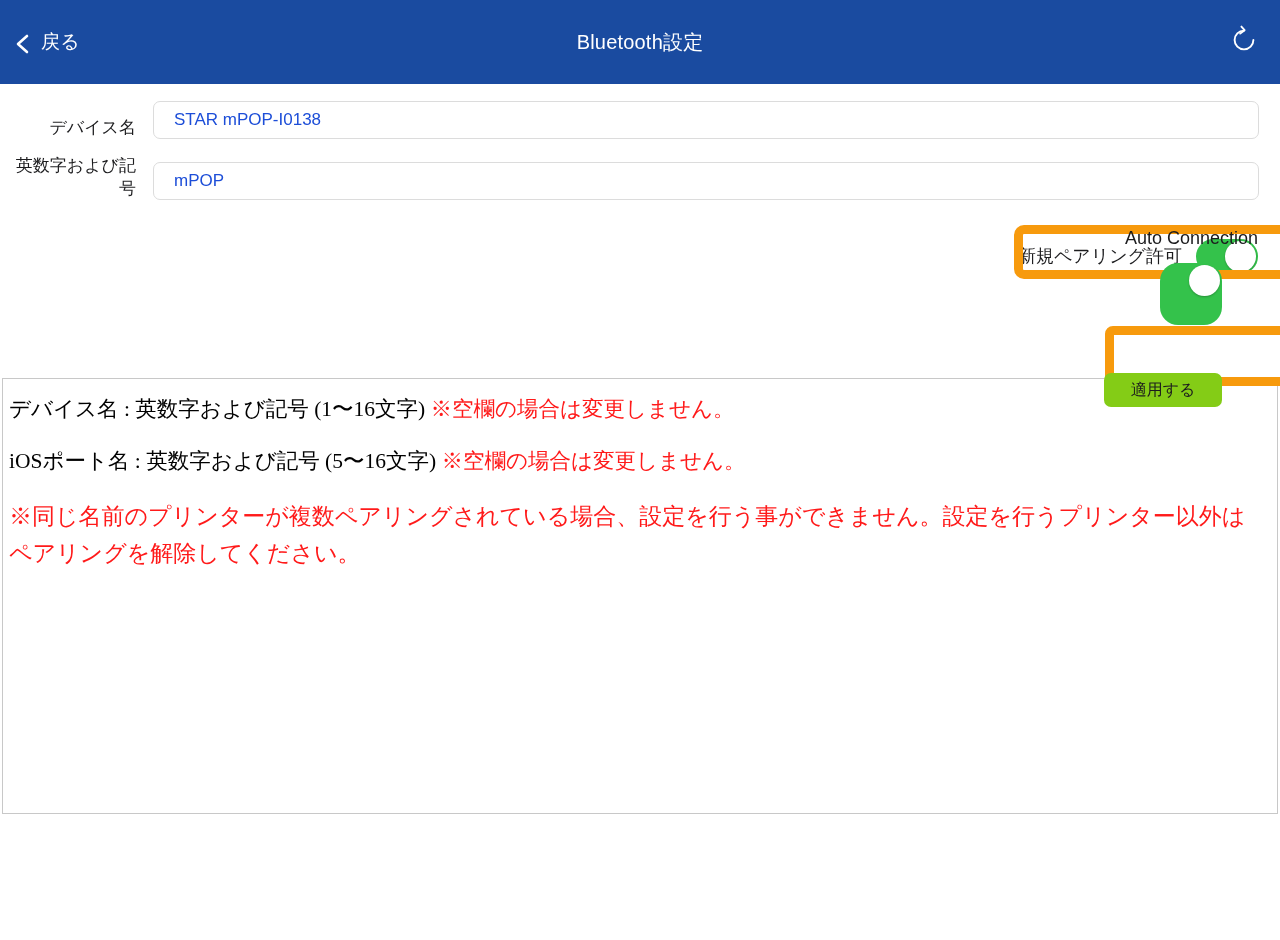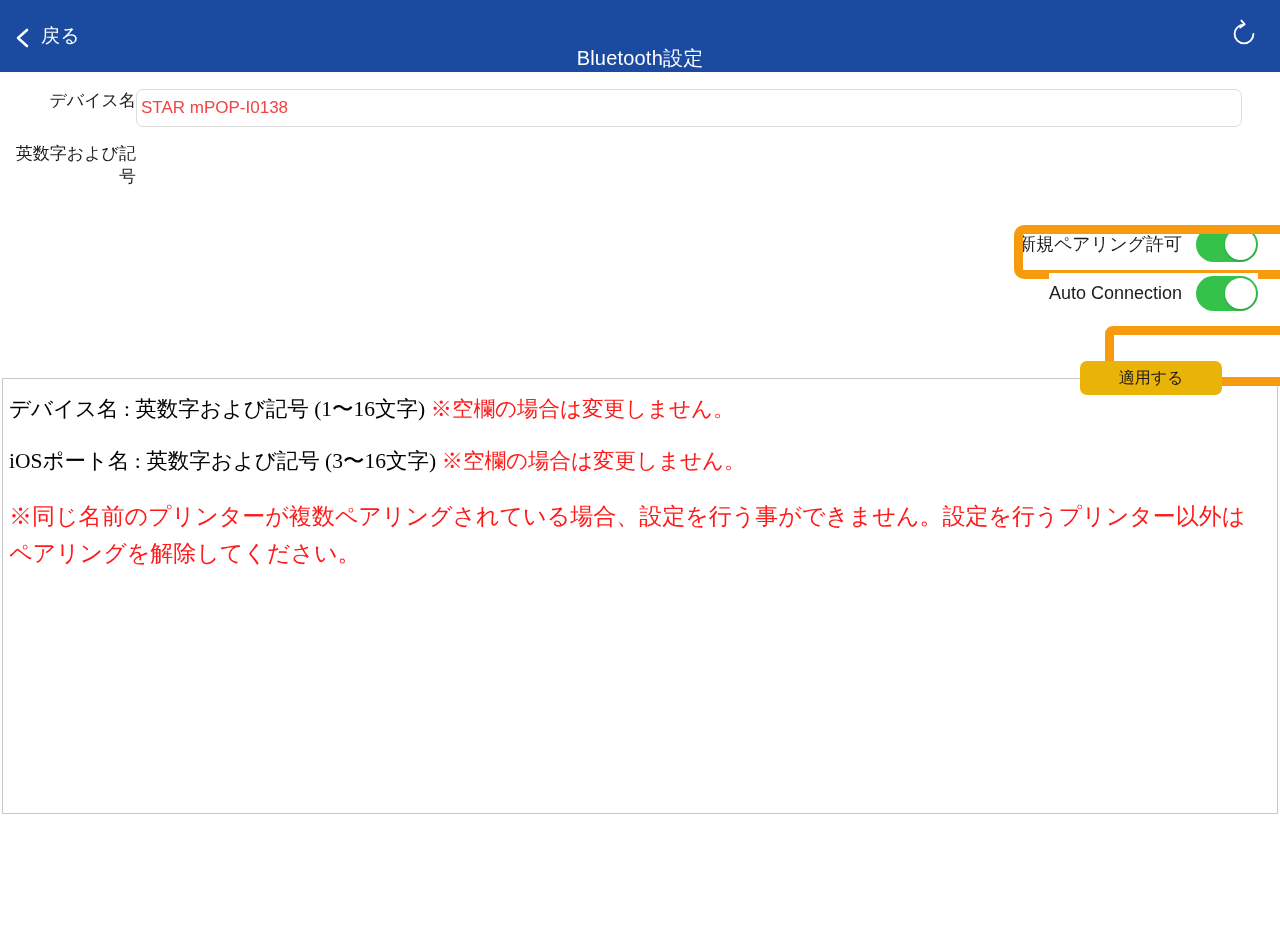--- a/index.html
+++ b/index.html
@@ -9,24 +9,24 @@
     height: 940px;
     background: #ffffff;
     font-family: "Liberation Sans", sans-serif;
     overflow: hidden;
   }
 
   
   .navbar {
     position: relative;
     width: 1280px;
-    height: 72px;
+    height: 84px;
     background: #1a4ba0;
     display: flex;
-    align-items: flex-end;
+    align-items: center;
   }
   .nav-back {
     display: flex;
     align-items: center;
     gap: 9px;
     margin-left: 14px;
     cursor: pointer;
     height: 100%;
   }
   .nav-back .chev {
@@ -63,41 +63,42 @@
     cursor: pointer;
   }
 
   
   .form-area {
     position: relative;
     width: 1280px;
   }
   .form-row {
     display: flex;
-    align-items: flex-start;
+    align-items: flex-end;
     margin-top: 17px;
   }
   .form-row.second { margin-top: 15px; }
   .form-label {
     width: 136px;
     text-align: right;
     font-size: 17px;
     color: #1c1c1e;
     flex: 0 0 136px;
   }
   .form-input {
+    margin-left: 17px;
     width: 1106px;
     height: 38px;
     border: 1px solid #dcdcdc;
     border-radius: 7px;
     background: #ffffff;
     font-family: "Liberation Sans", sans-serif;
     font-size: 17px;
-    color: #ef4444;
-    padding: 0 4px;
+    color: #1d4ed8;
+    padding: 0 20px;
     outline: none;
   }
   .form-input::placeholder { color: #b8b8b8; }
 
   
   .toggle-block {
     position: relative;
     margin-top: 22px;
     height: 118px;
   }
@@ -111,20 +112,21 @@
   }
   .toggle-row.pairing {
     right: 22px;
     top: 14px;
   }
   .toggle-row.autoconn {
     right: 22px;
     top: 63px;
     z-index: 3;
     background: #ffffff;
+    flex-direction: column;
   }
   .toggle-label {
     font-size: 18px;
     color: #1c1c1e;
     white-space: nowrap;
   }
   .switch {
     position: relative;
     width: 62px;
     height: 35px;
@@ -170,25 +172,25 @@
   
   .apply-wrap {
     position: relative;
     height: 62px;
     margin-top: 22px;
   }
   .apply-button {
     position: absolute;
     right: 58px;
     top: 11px;
-    width: 142px;
+    width: 118px;
     height: 34px;
     border: none;
     border-radius: 7px;
-    background: #eab308;
+    background: #84cc16;
     color: #1c1c1e;
     font-family: "Liberation Sans", sans-serif;
     font-size: 16px;
     cursor: pointer;
     z-index: 3;
   }
 
   
   .notes-box {
     position: absolute;
@@ -248,20 +250,21 @@
 
 <div class="form-area">
 
   <div class="form-row">
     <div class="form-label">デバイス名</div>
     <input class="form-input" type="text" value="STAR mPOP-I0138" style="">
   </div>
 
   <div class="form-row second">
     <div class="form-label">英数字および記号</div>
+    <input class="form-input" type="text" value="mPOP" style="">
   </div>
 
   <div class="toggle-block">
 
     <div class="toggle-row pairing">
       <span class="toggle-label">新規ペアリング許可</span>
       <span class="switch">
         <span class="knob"></span>
       </span>
     </div>
@@ -285,19 +288,19 @@
 <div class="highlight-apply"></div>
 
 <div class="notes-box">
 
   <div class="note-line">
     <span>デバイス名 : 英数字および記号 (1〜16文字)</span>
     <span class="red">※空欄の場合は変更しません。</span>
   </div>
 
   <div class="note-line">
-    <span>iOSポート名 : 英数字および記号 (3〜16文字)</span>
+    <span>iOSポート名 : 英数字および記号 (5〜16文字)</span>
     <span class="red">※空欄の場合は変更しません。</span>
   </div>
 
   <div class="note-para">※同じ名前のプリンターが複数ペアリングされている場合、設定を行う事ができません。設定を行うプリンター以外はペアリングを解除してください。</div>
 
 </div>
 
 </body></html>

